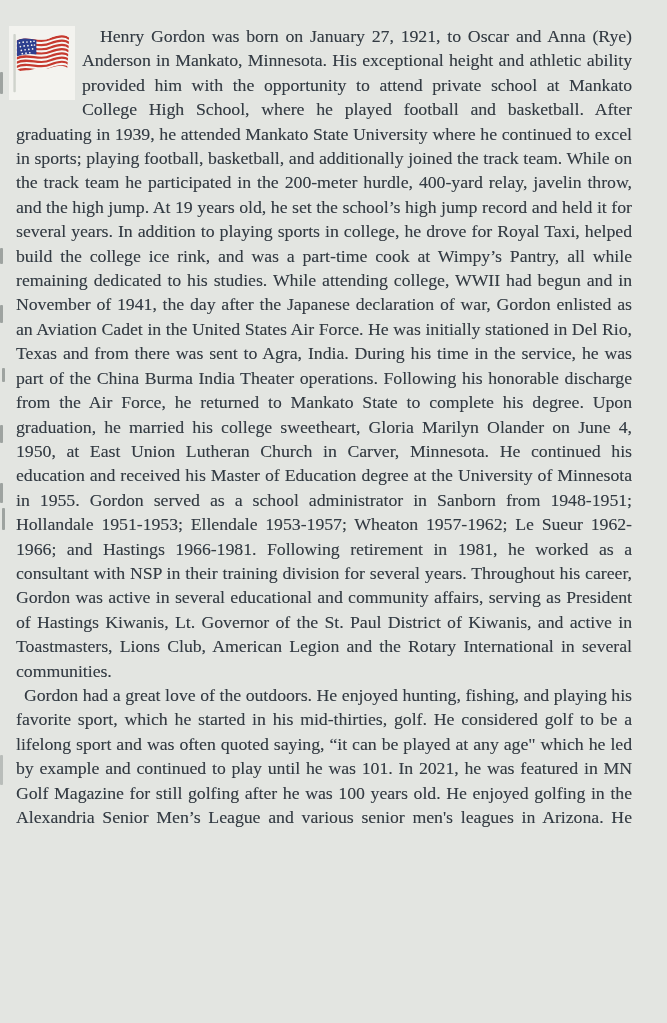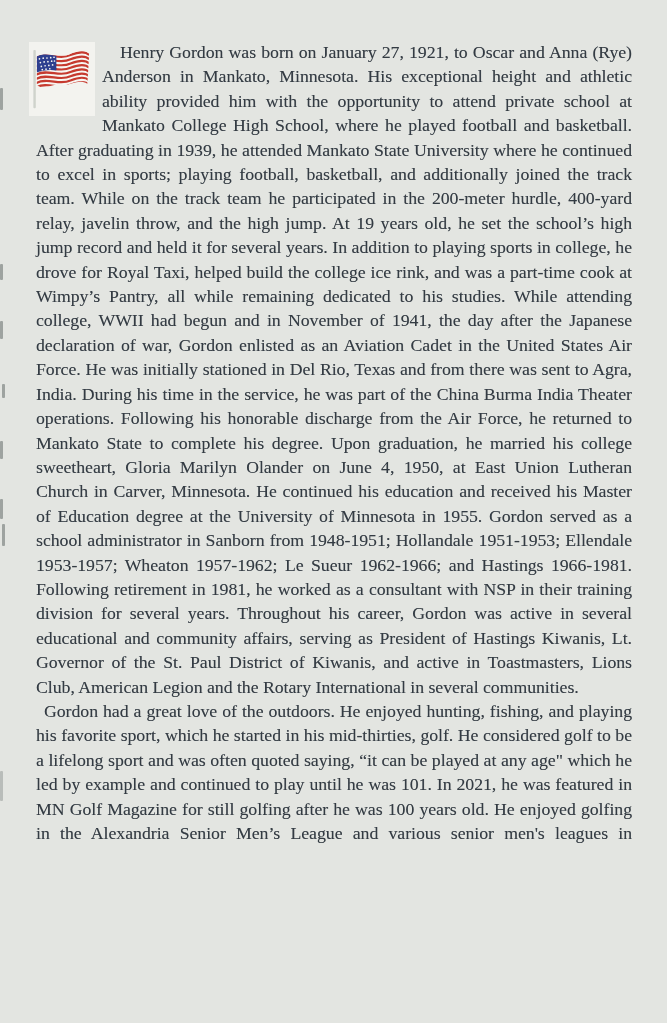--- a/index.html
+++ b/index.html
@@ -16,28 +16,27 @@
   body {
     width: 667px;
     height: 1023px;
     background: var(--page-bg);
     font-family: "Liberation Serif", "DejaVu Serif", serif;
   }
   .page {
     position: relative;
     width: 667px;
     height: 830px;
-    padding: 24px 35px 0 36px;
+    padding: 24px 35px 0 16px;
     overflow: hidden;
     color: var(--ink);
     font-size: 17.7px;
     line-height: 24.4px;
     text-align: justify;
     text-shadow: 0.2px 0.2px 0.6px rgba(40,46,54,0.35);
-    margin-top: 16px;
   }
   .para { margin: 0; }
   .para-1 { text-indent: 18px; }
   .para-2 { text-indent: 8px; }
   .flag-wrap {
     float: left;
     width: 66px;
     height: 74px;
     margin: 2px 7px 2px -7px;
     background: var(--flag-backdrop);

